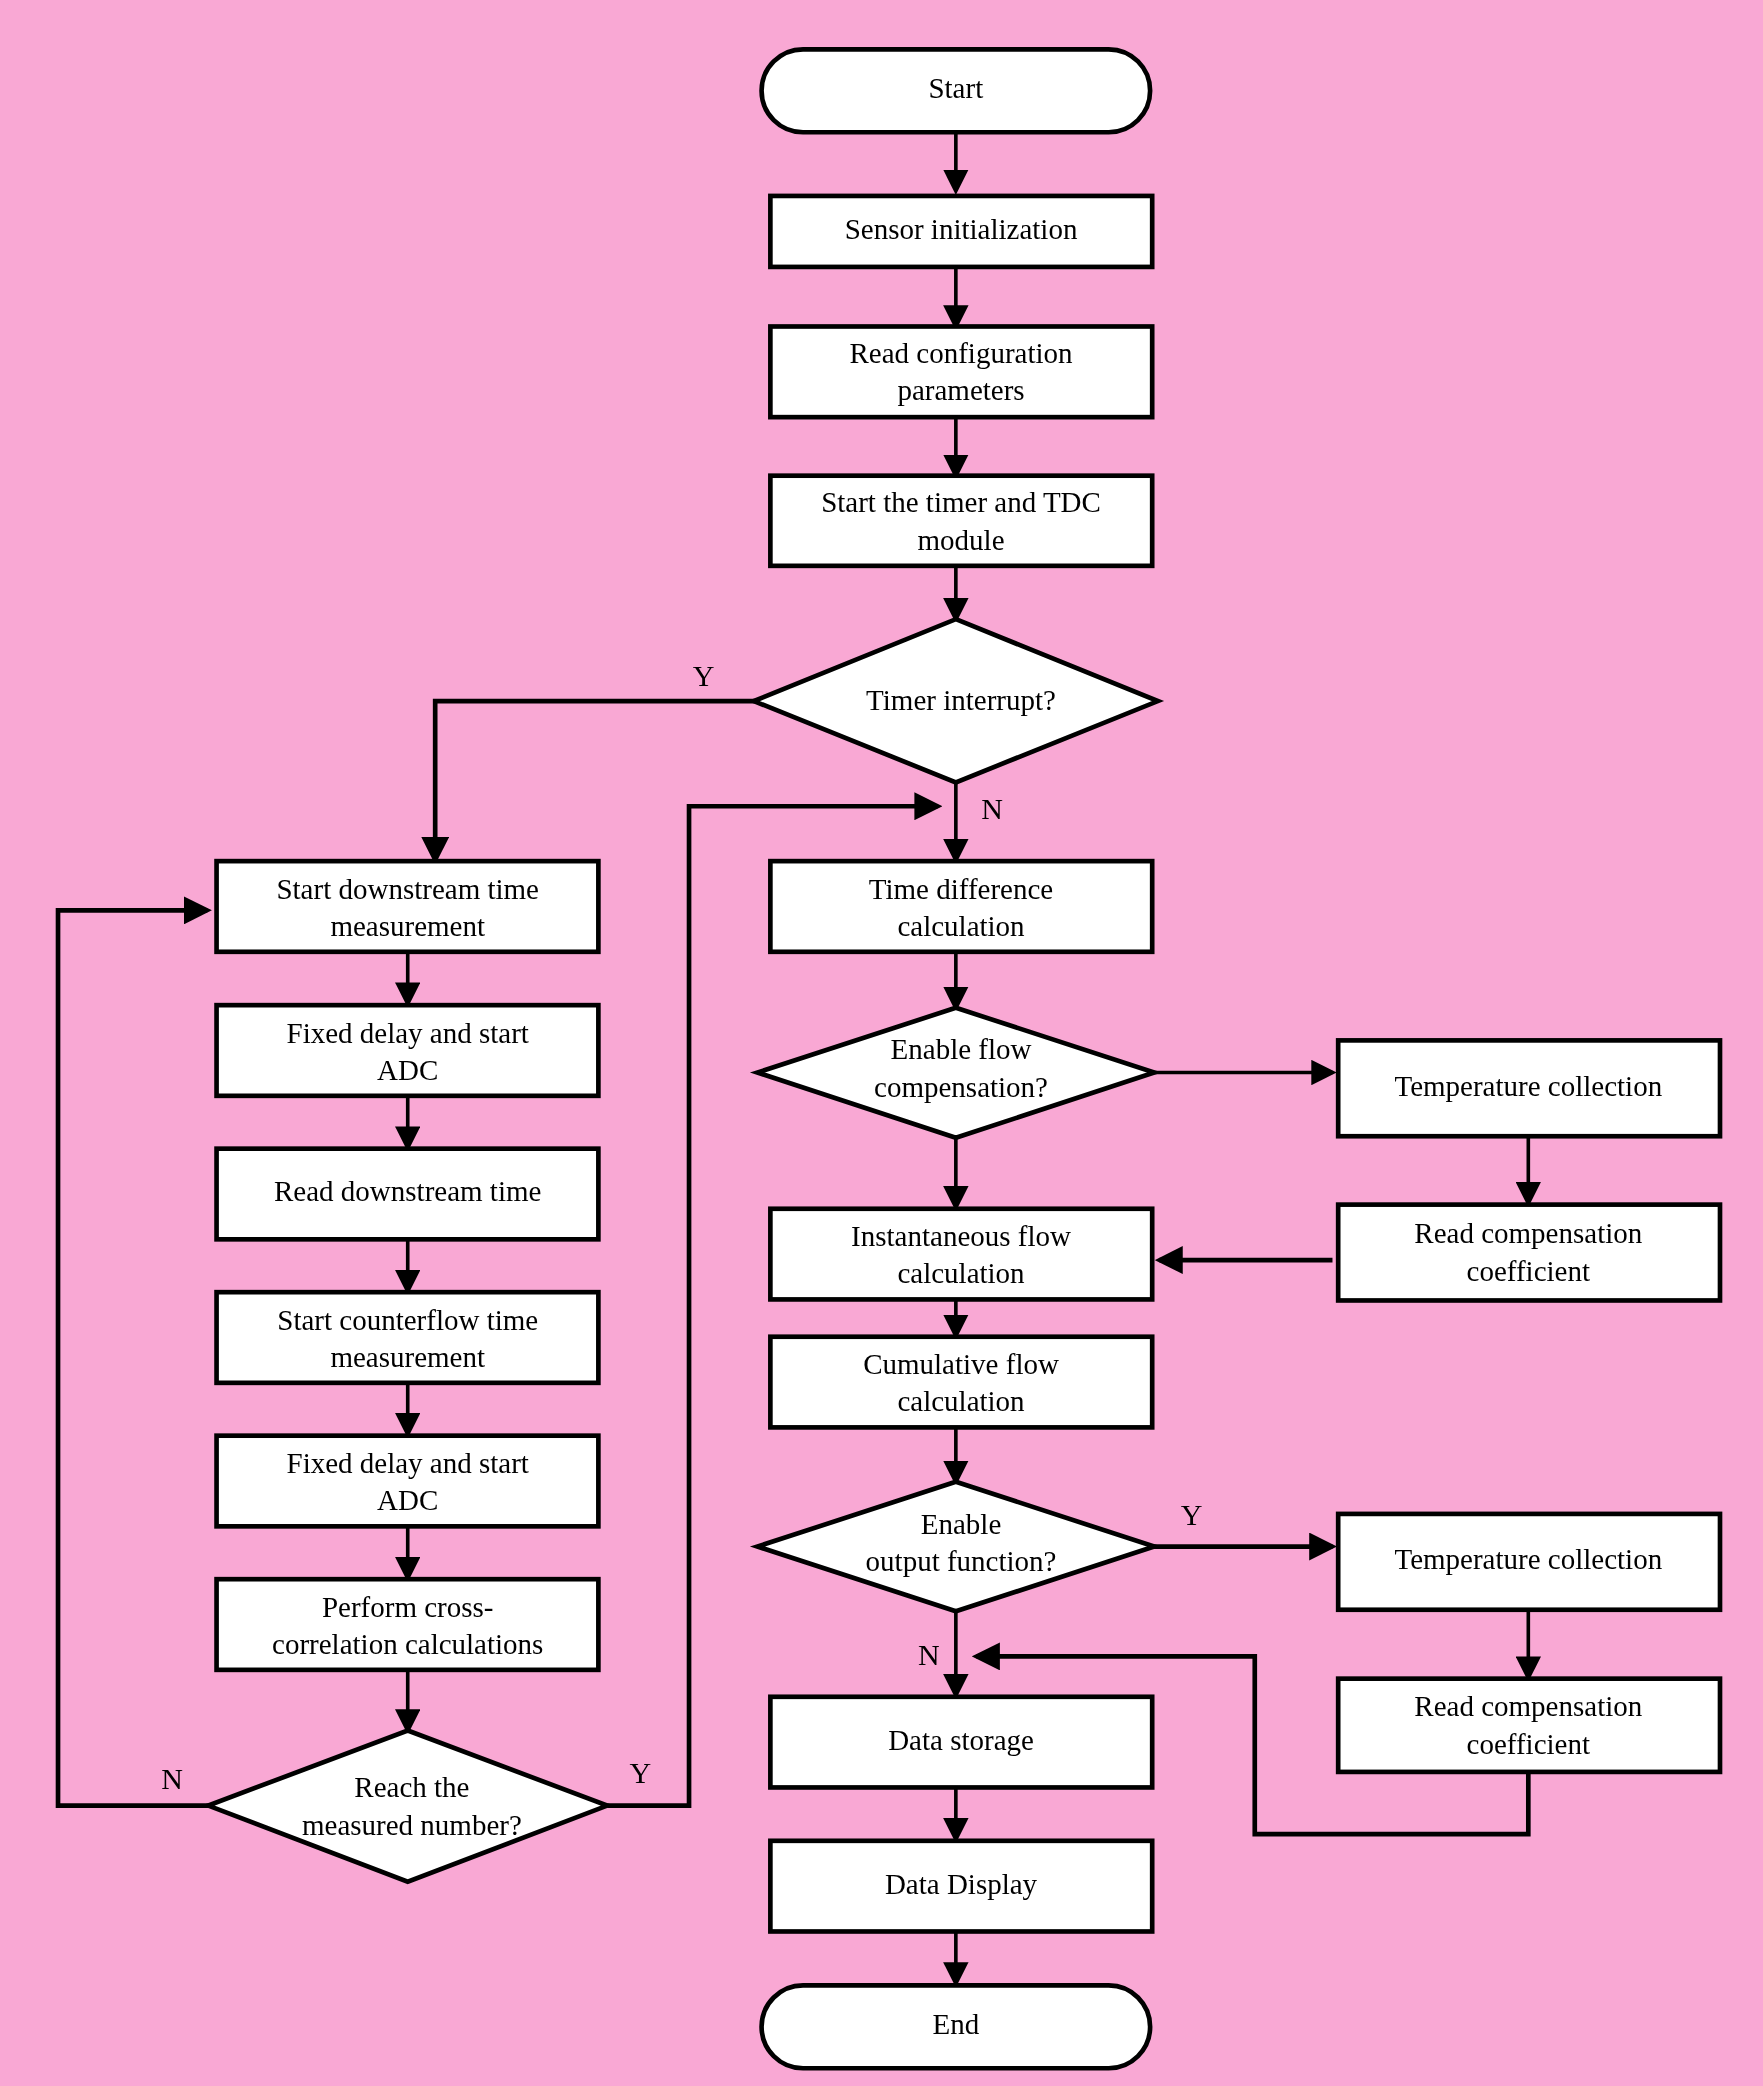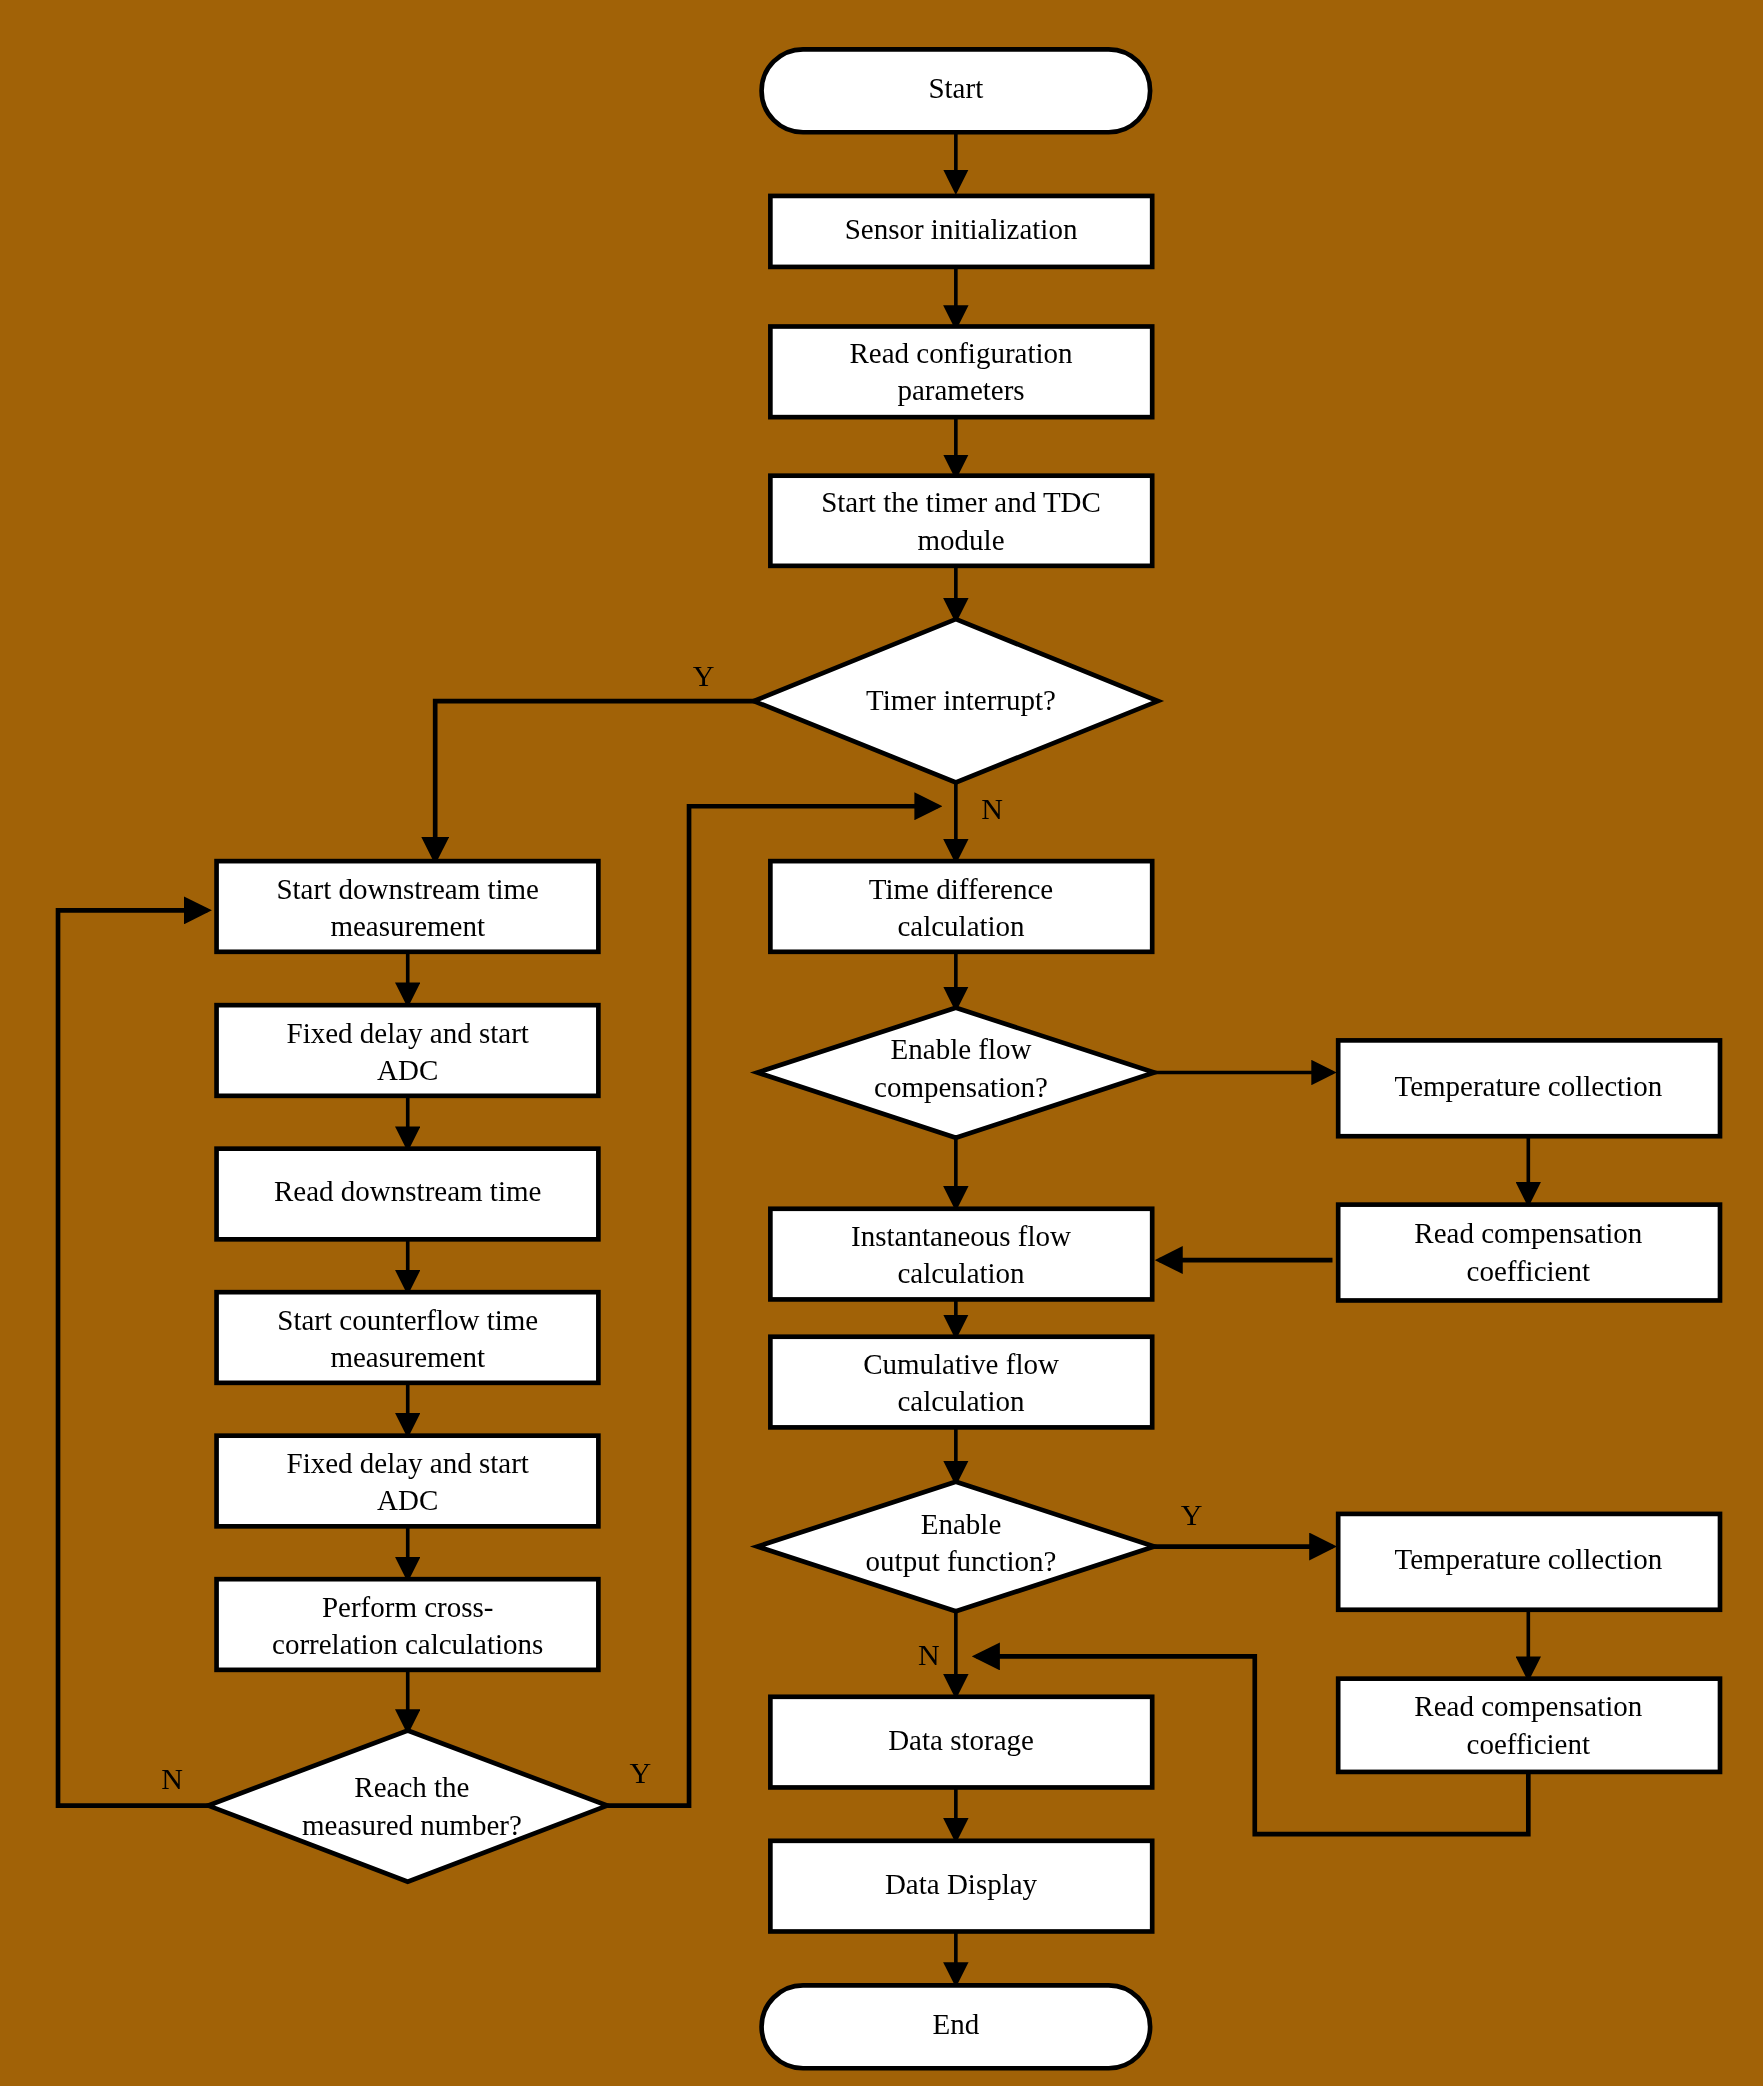--- a/index.html
+++ b/index.html
@@ -4,21 +4,21 @@
 <style>
   html, body {
     margin: 0;
     padding: 0;
     background: #ffffff;
   }
   #flow-root {
     position: relative;
     width: 1763px;
     height: 2087px;
-    background: #a16207;
+    background: #f9a8d4;
     font-family: "Liberation Serif", "DejaVu Serif", serif;
   }
   svg#flow-svg {
     position: absolute;
     top: 0;
     left: 0;
     width: 1763px;
     height: 2087px;
     display: block;
   }

